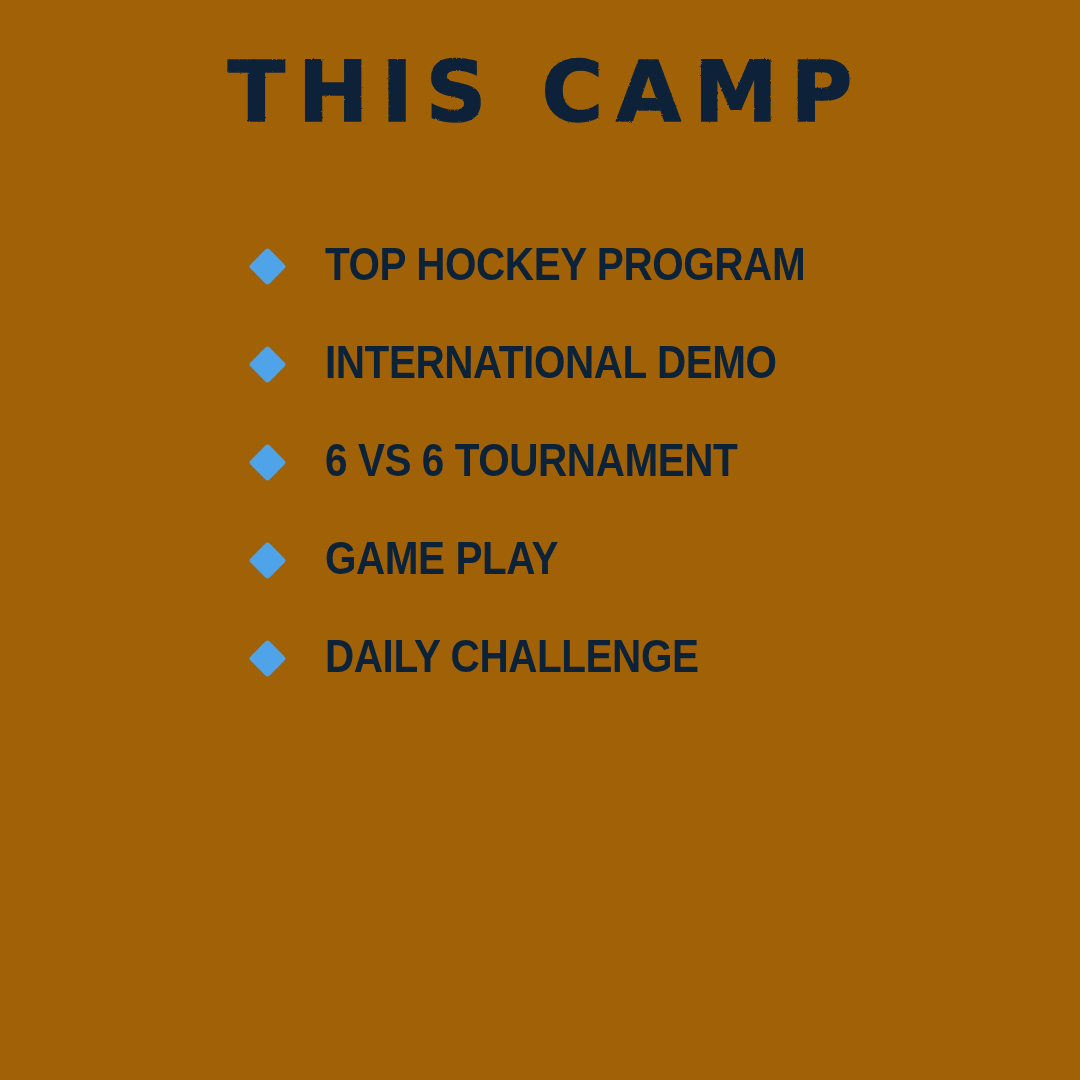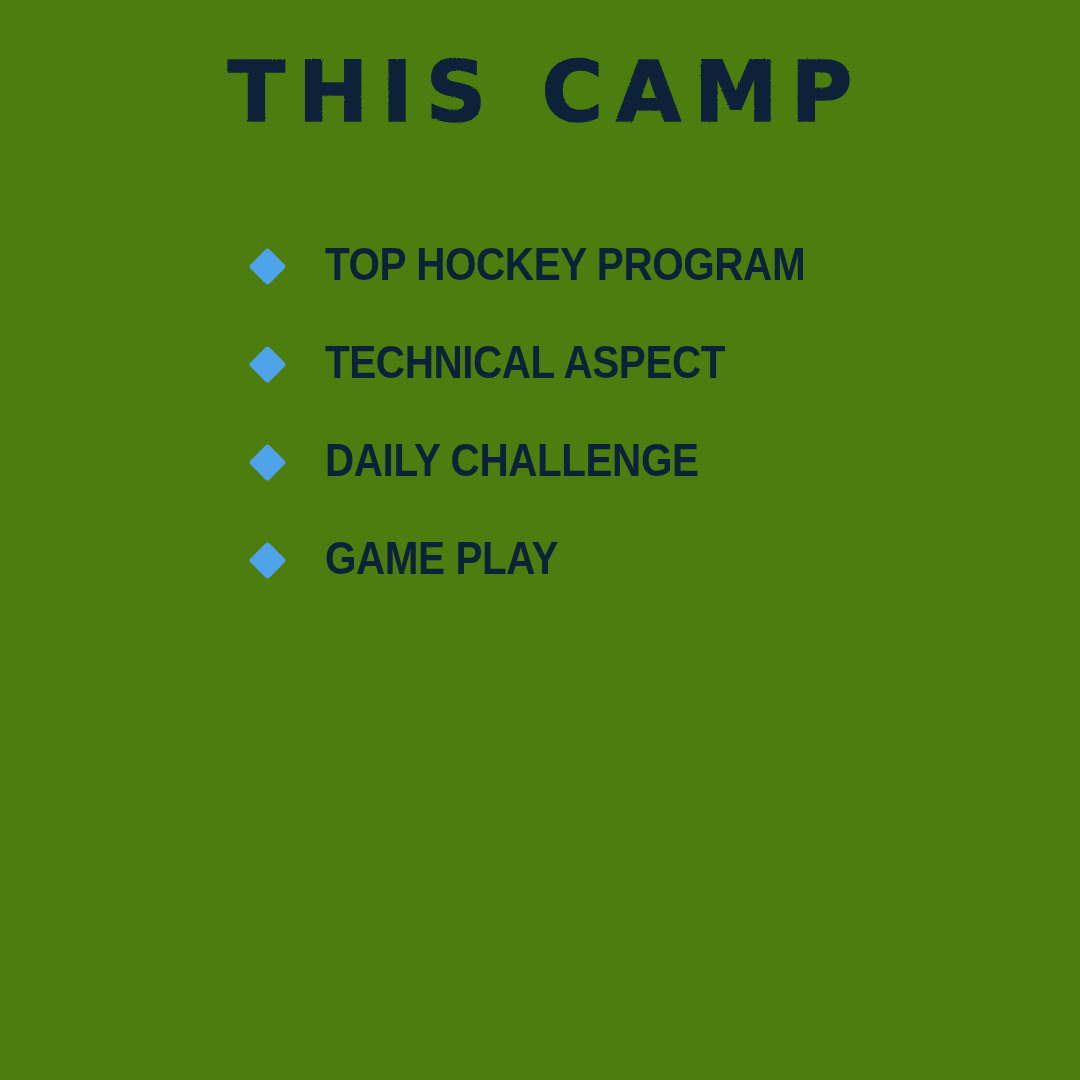--- a/index.html
+++ b/index.html
@@ -12,21 +12,21 @@
     height: 1080px;
     overflow: hidden;
     font-family: "Liberation Sans", sans-serif;
     -webkit-font-smoothing: antialiased;
   }
 
   .poster {
     position: relative;
     width: 1080px;
     height: 1080px;
-    background: #4d7c0f;
+    background: #a16207;
   }
 
   
   .title-block {
     position: absolute;
     left: 0;
     top: 44px;
     width: 1080px;
     text-align: center;
   }
@@ -109,32 +109,36 @@
   </div>
 
   <div class="list">
 
     <div class="list-row">
       <span class="bullet"></span>
       <span class="row-label">TOP HOCKEY PROGRAM</span>
     </div>
 
 
+    <div class="list-row">
+      <span class="bullet"></span>
+      <span class="row-label">INTERNATIONAL DEMO</span>
+    </div>
+
+    <div class="list-row">
+      <span class="bullet"></span>
+      <span class="row-label">6 VS 6 TOURNAMENT</span>
+    </div>
 
 
 
     <div class="list-row">
       <span class="bullet"></span>
-      <span class="row-label">TECHNICAL ASPECT</span>
+      <span class="row-label">GAME PLAY</span>
     </div>
 
     <div class="list-row">
       <span class="bullet"></span>
       <span class="row-label">DAILY CHALLENGE</span>
     </div>
 
-    <div class="list-row">
-      <span class="bullet"></span>
-      <span class="row-label">GAME PLAY</span>
-    </div>
-
   </div>
 </div>
 
 </body></html>

